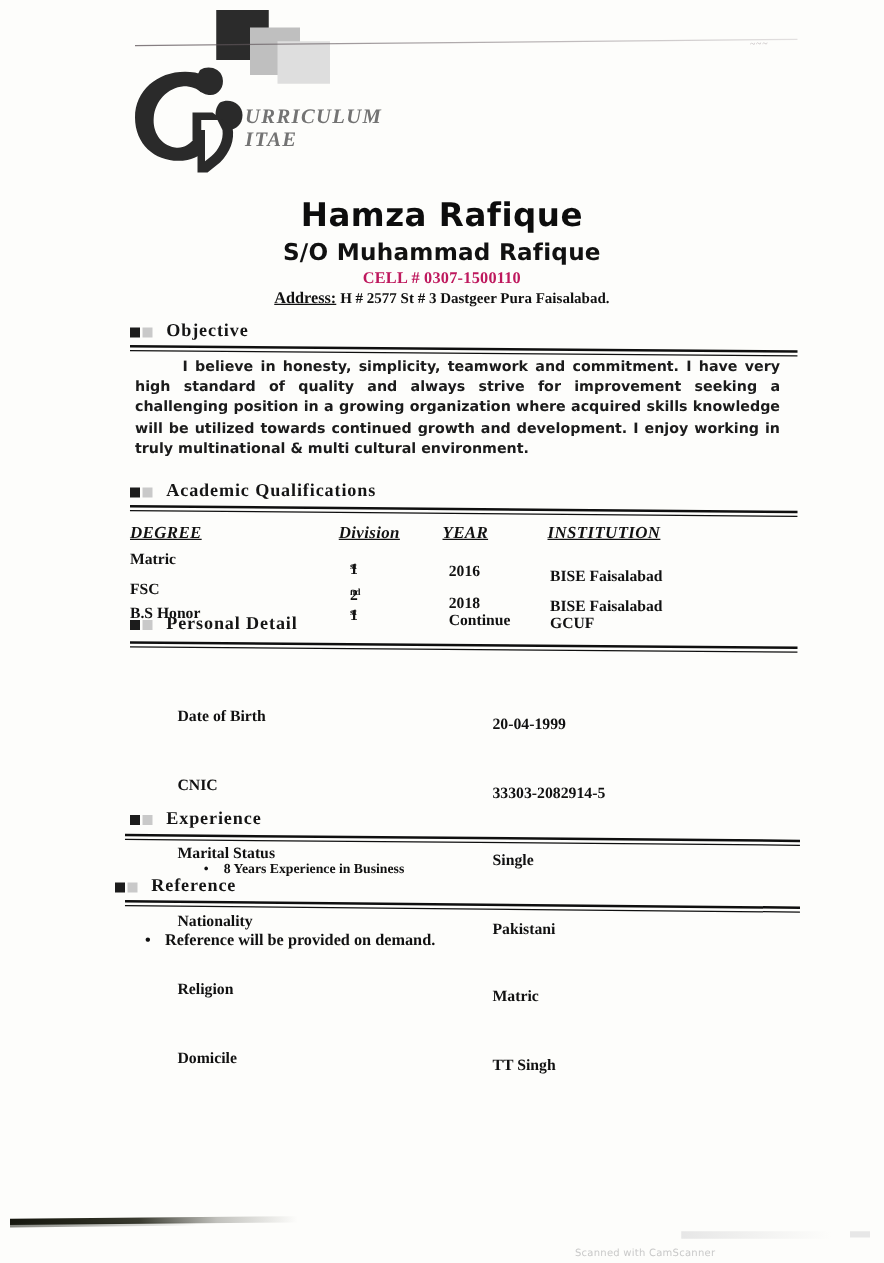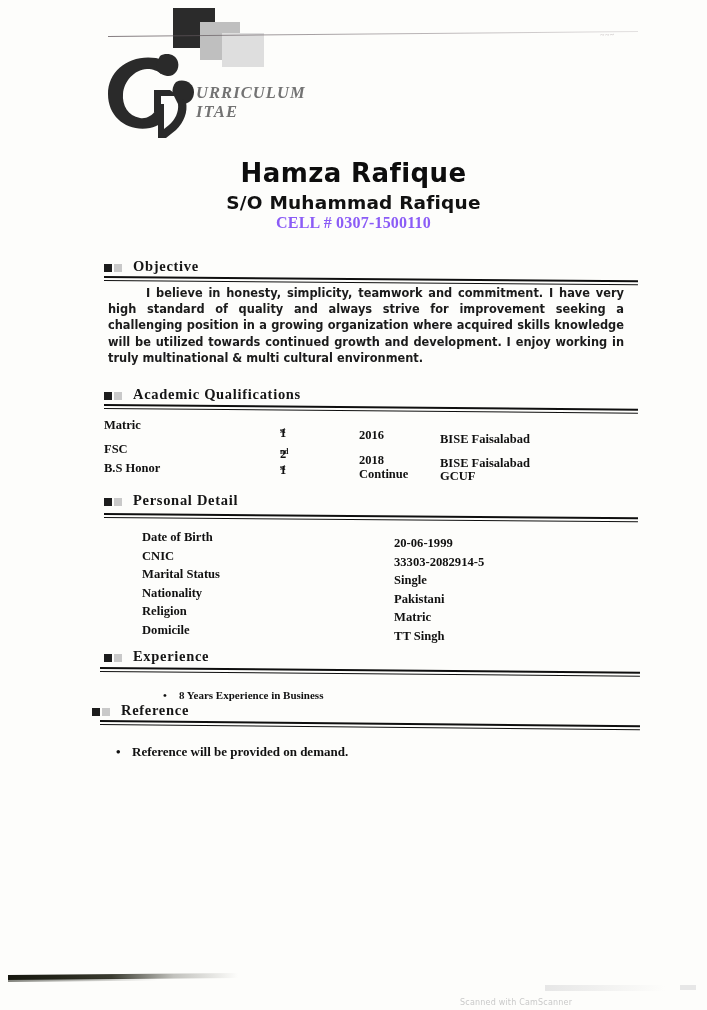--- a/index.html
+++ b/index.html
@@ -46,22 +46,22 @@
     font-family:"DejaVu Sans",sans-serif;font-weight:bold;font-size:26px;
     color:#0d0d0d;letter-spacing:.4px;
   }
   .sname{
     position:absolute;left:0;right:0;top:192px;text-align:center;
     font-family:"DejaVu Sans",sans-serif;font-weight:bold;font-size:18.5px;
     color:#111;letter-spacing:.2px;
   }
   .cell{
     position:absolute;left:0;right:0;top:214px;text-align:center;
-    font-family:"Liberation Serif",serif;font-weight:bold;font-size:16px;
-    color:#8b5cf6;letter-spacing:.2px;
+    font-family:"Liberation Serif",serif;font-weight:bold;font-size:13px;
+    color:#be185d;letter-spacing:.2px;
   }
   .addr{
     position:absolute;left:0;right:0;top:230px;text-align:center;
     font-family:"Liberation Serif",serif;font-weight:bold;font-size:12.5px;color:#111;
   }
   .addr .lbl{text-decoration:underline;font-size:13px;}
   .addr .val{font-size:12px;}
 
   
   .sec{position:absolute;left:104px;}
@@ -100,21 +100,21 @@
   .tbl .brow span{position:absolute;font-weight:bold;font-size:12.5px;white-space:nowrap;}
   .tbl .brow .b1{left:0px;}
   .tbl .brow .b2{left:176px;}
   .tbl .brow .b3{left:255px;}
   .tbl .brow .b4{left:336px;}
   sup{font-size:7.5px;vertical-align:super;}
 
   
   .pd{position:absolute;left:142px;top:530px;width:480px;
       font-family:"Liberation Serif",serif;color:#111;}
-  .pd .row{position:relative;height:18.6px;}
+  .pd .row{position:relative;height:18.6px;margin-top:36px;}
   .pd .k{position:absolute;left:0;font-weight:bold;font-size:12.6px;}
   .pd .v{position:absolute;left:252px;top:6px;font-weight:bold;font-size:12.6px;white-space:nowrap;}
 
   
   .bul{position:absolute;font-family:"Liberation Serif",serif;
        font-weight:bold;color:#111;white-space:nowrap;}
   .bul .dot{display:inline-block;width:16px;}
 
   
   .edge{
@@ -164,35 +164,45 @@
     </svg>
   </div>
   <div class="cvtext">
     <div>URRICULUM</div>
     <div>ITAE</div>
   </div>
 
   <div class="name">Hamza Rafique</div>
   <div class="sname">S/O Muhammad Rafique</div>
   <div class="cell">CELL # 0307-1500110</div>
+  <div class="addr">
+    <span class="lbl">Address:</span>
+    <span class="val">H # 2577 St # 3 Dastgeer Pura Faisalabad.</span>
+  </div>
 
   <div class="sec" style="top:256px;">
     <span class="marker"><i class="d"></i><i class="l"></i></span>
     <span class="txt">Objective</span>
   </div>
   <div class="rule" style="left:104px;top:276px;width:534px;transform:rotate(0.45deg);"></div>
   <div class="obj">I believe in honesty, simplicity, teamwork and commitment. I have very high standard of quality and always strive for improvement seeking a challenging position in a growing organization where acquired skills knowledge will be utilized towards continued growth and development. I enjoy working in truly multinational &amp; multi cultural environment.</div>
 
   <div class="sec" style="top:384px;">
     <span class="marker"><i class="d"></i><i class="l"></i></span>
     <span class="txt">Academic Qualifications</span>
   </div>
   <div class="rule" style="left:104px;top:404px;width:534px;transform:rotate(0.5deg);"></div>
 
   <div class="tbl">
+    <div class="hrow">
+      <span class="c1">DEGREE</span>
+      <span class="c2">Division</span>
+      <span class="c3">YEAR</span>
+      <span class="c4">INSTITUTION</span>
+    </div>
 
     <div class="brow" style="height:24px;">
       <span class="b1" style="top:0px;">Matric</span>
       <span class="b2" style="top:8px;"><span>1</span><sup>st</sup></span>
       <span class="b3" style="top:10px;">2016</span>
       <span class="b4" style="top:14px;">BISE Faisalabad</span>
     </div>
 
     <div class="brow" style="height:19px;">
       <span class="b1" style="top:0px;">FSC</span>
@@ -211,21 +221,21 @@
 
   <div class="sec" style="top:490px;">
     <span class="marker"><i class="d"></i><i class="l"></i></span>
     <span class="txt">Personal Detail</span>
   </div>
   <div class="rule" style="left:104px;top:513px;width:534px;transform:rotate(0.45deg);"></div>
 
   <div class="pd">
     <div class="row">
       <span class="k">Date of Birth</span>
-      <span class="v">20-06-1999</span>
+      <span class="v">20-04-1999</span>
     </div>
     <div class="row">
       <span class="k">CNIC</span>
       <span class="v">33303-2082914-5</span>
     </div>
     <div class="row">
       <span class="k">Marital Status</span>
       <span class="v">Single</span>
     </div>
     <div class="row">

